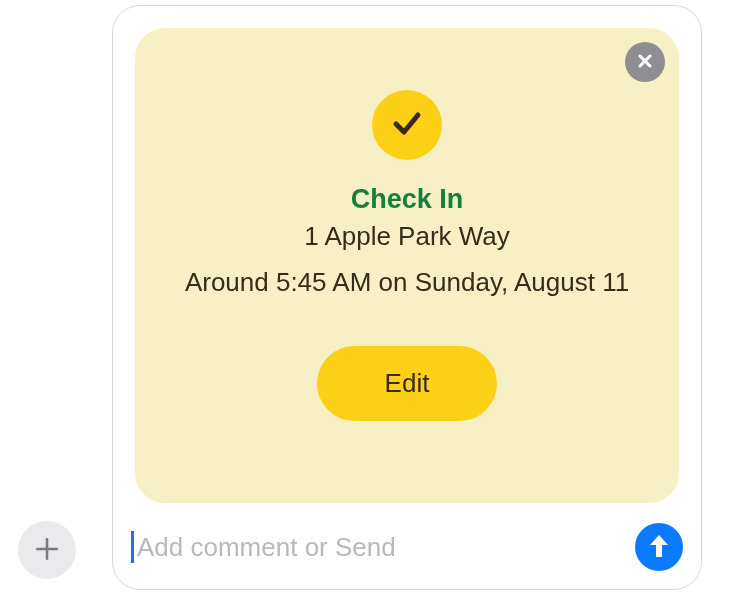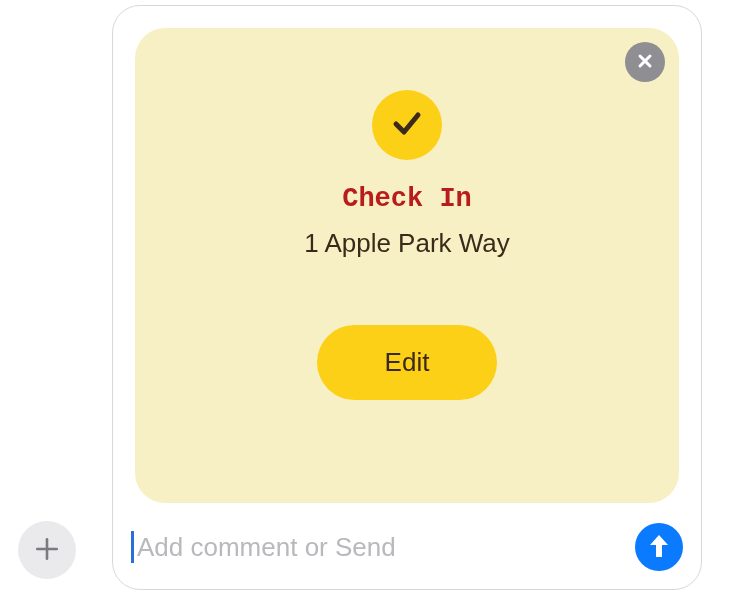--- a/index.html
+++ b/index.html
@@ -67,29 +67,28 @@
       justify-content: center;
       margin-bottom: 24px;
     }
     .check-circle svg {
       width: 38px;
       height: 38px;
     }
     .card-title {
       font-size: 27px;
       font-weight: 700;
-      color: #b91c1c;
-      margin-bottom: 14px;
-      font-family: Liberation Mono, monospace;
+      color: #15803d;
+      margin-bottom: 6px;
     }
     .card-address {
       font-size: 26px;
       font-weight: 400;
       color: #3a2a1a;
-      margin-bottom: 20px;
+      margin-bottom: 12px;
     }
     .card-time {
       font-size: 26px;
       font-weight: 400;
       color: #3a2a1a;
       text-align: center;
       line-height: 1.4;
       padding: 0 40px;
     }
     .edit-button {
@@ -190,20 +189,21 @@
     </button>
     <div class="check-circle">
       <span>
         <svg viewBox="0 0 38 38" fill="none" stroke="#3a2a1a" stroke-width="5" stroke-linecap="round" stroke-linejoin="round">
           <polyline points="8,20 16,28 30,11"></polyline>
         </svg>
       </span>
     </div>
     <div class="card-title">Check In</div>
     <div class="card-address">1 Apple Park Way</div>
+    <div class="card-time">Around 5:45 AM on Sunday, August 11</div>
     <button class="edit-button">Edit</button>
   </div>
   <div class="input-row">
     <div class="input-wrap">
       <div class="cursor-bar"></div>
       <input class="comment-input" type="text" placeholder="Add comment or Send" value="" style="">
     </div>
     <button class="send-button">
       <span>
         <svg viewBox="0 0 24 26" fill="#ffffff">

